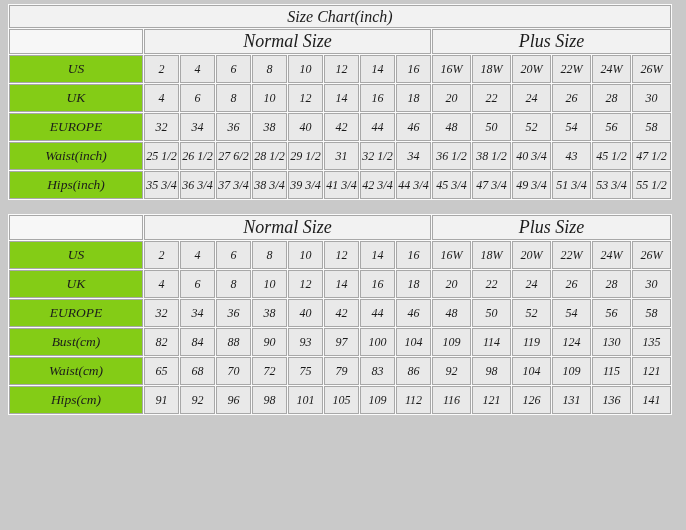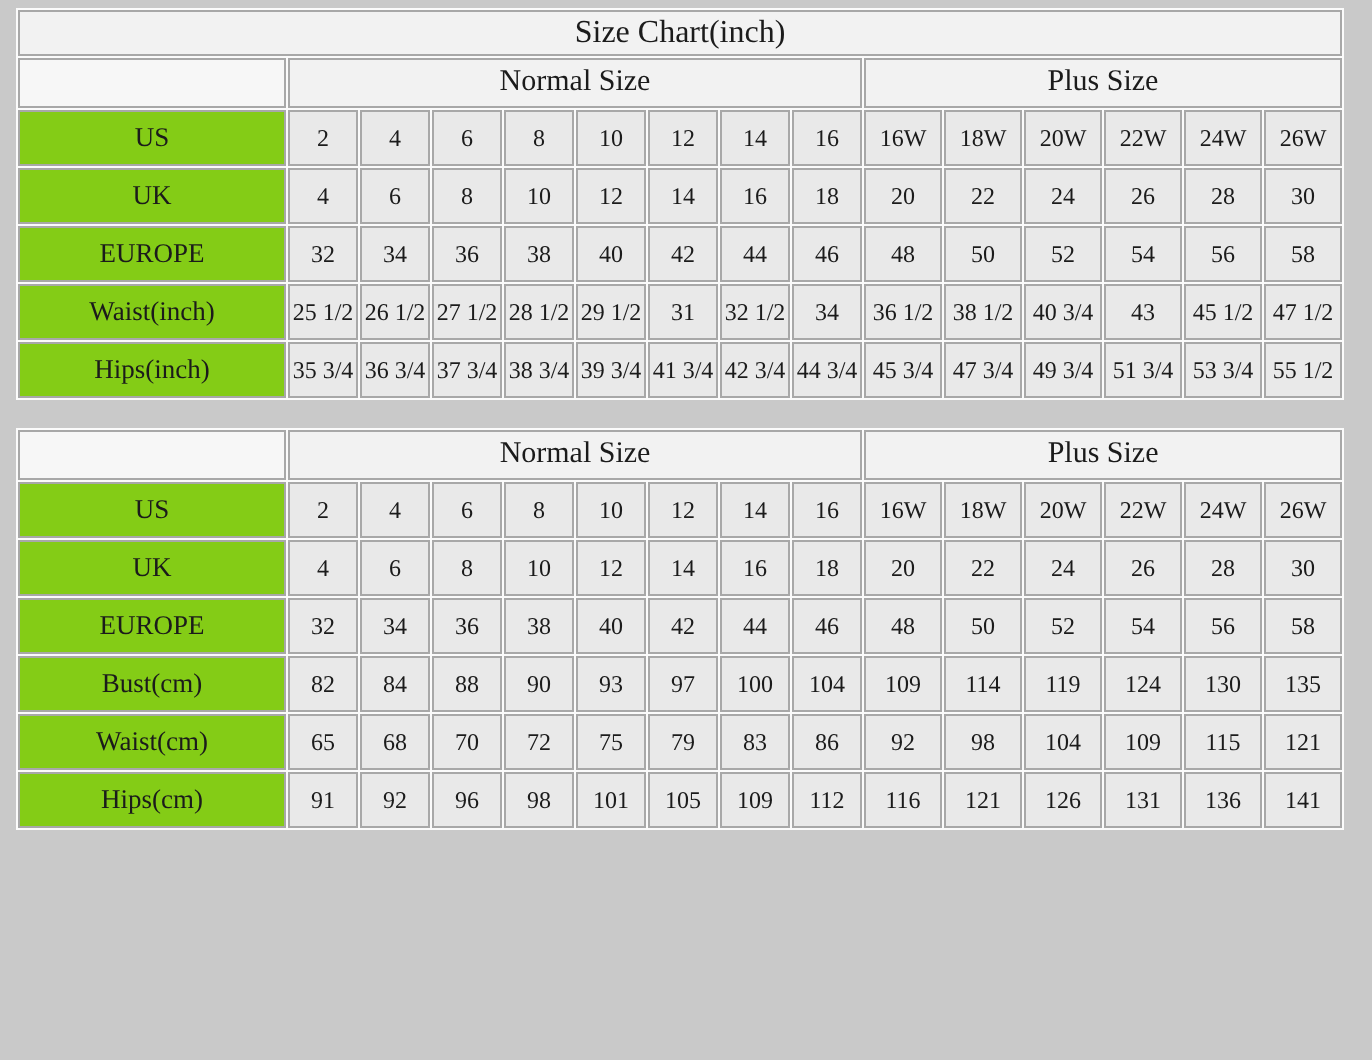--- a/index.html
+++ b/index.html
@@ -6,20 +6,21 @@
     margin: 0;
     padding: 0;
     width: 686px;
     height: 530px;
     background: #c9c9c9;
     overflow: hidden;
     font-family: "Liberation Serif", "DejaVu Serif", serif;
   }
   .page {
     padding: 4px 0 0 8px;
+    font-style: italic;
   }
   table.size-table {
     border-collapse: separate;
     border-spacing: 1px;
     background: #fbfbfb;
     table-layout: fixed;
     width: 664px;
   }
   table.size-table + table.size-table {
     margin-top: 14px;
@@ -38,21 +39,21 @@
     padding: 0;
   }
   .title-cell {
     height: 23px;
     background: #f2f2f2;
     font-size: 16px;
   }
   .group-cell {
     height: 25px;
     background: #f2f2f2;
-    font-size: 15px;
+    font-size: 18px;
   }
   .group-empty {
     background: #f7f7f7;
   }
   .label-cell {
     background: #84cc16;
     font-size: 13.5px;
     height: 28px;
   }
   .value-cell {
@@ -141,21 +142,21 @@
           <td class="value-cell">50</td>
           <td class="value-cell">52</td>
           <td class="value-cell">54</td>
           <td class="value-cell">56</td>
           <td class="value-cell">58</td>
         </tr>
         <tr>
           <td class="label-cell">Waist(inch)</td>
           <td class="value-cell">25 1/2</td>
           <td class="value-cell">26 1/2</td>
-          <td class="value-cell">27 1/2</td>
+          <td class="value-cell">27 6/2</td>
           <td class="value-cell">28 1/2</td>
           <td class="value-cell">29 1/2</td>
           <td class="value-cell">31</td>
           <td class="value-cell">32 1/2</td>
           <td class="value-cell">34</td>
           <td class="value-cell">36 1/2</td>
           <td class="value-cell">38 1/2</td>
           <td class="value-cell">40 3/4</td>
           <td class="value-cell">43</td>
           <td class="value-cell">45 1/2</td>

